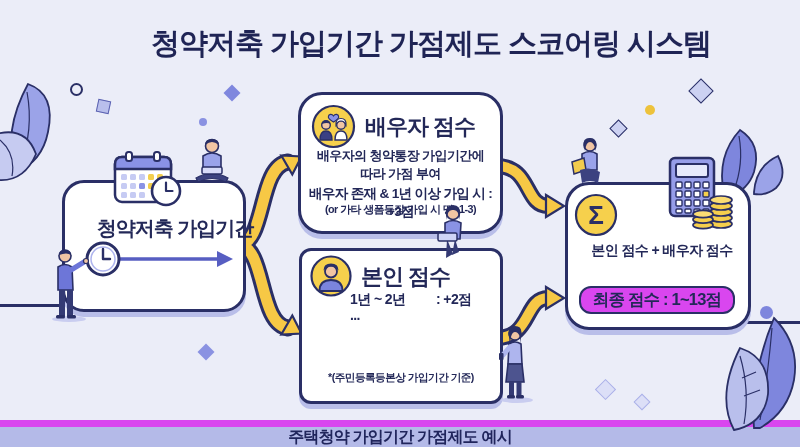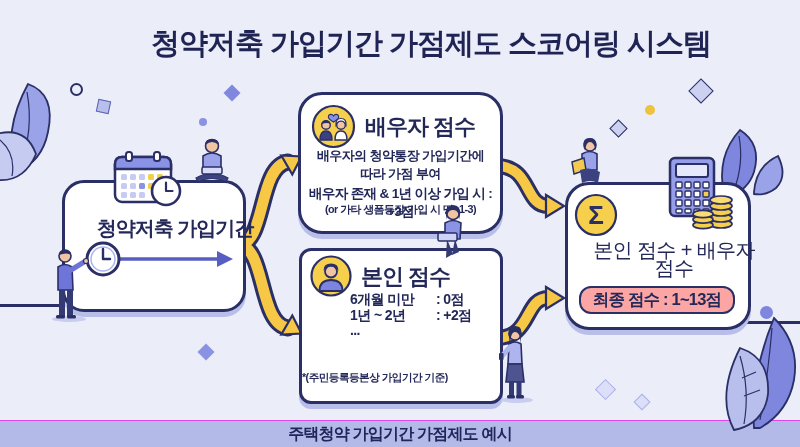--- a/index.html
+++ b/index.html
@@ -14,27 +14,27 @@
   
   .spouse-box{left:298px;top:92px;width:199px;height:136px;border-radius:24px;}
   .self-box{left:299px;top:248px;width:198px;height:150px;border-radius:12px;}
   .box-head{font-size:21px;font-weight:800;letter-spacing:-1px;}
   .spouse-desc{top:52px;left:0;width:100%;text-align:center;font-size:13px;font-weight:700;letter-spacing:-0.6px;line-height:18px;}
   .spouse-rule{top:90px;left:0;width:100%;text-align:center;font-size:13.6px;font-weight:800;letter-spacing:-0.7px;}
   .spouse-note{top:108px;left:0;width:100%;text-align:center;font-size:10.8px;font-weight:600;letter-spacing:-0.5px;}
   .score-rows{top:41px;left:48px;font-size:14px;font-weight:800;letter-spacing:-0.6px;line-height:15.6px;}
   .score-row{display:flex;}
   .score-label{width:86px;}
-  .self-note{top:120px;left:0;width:100%;font-size:10.6px;font-weight:700;letter-spacing:-0.5px;}
+  .self-note{top:120px;left:0;width:100%;text-align:center;font-size:10.6px;font-weight:700;letter-spacing:-0.5px;}
   
   .sum-box{left:565px;top:182px;width:180px;height:142px;border-radius:24px;}
-  .sum-formula{top:56px;left:16px;width:100%;text-align:center;font-size:20px;font-weight:400;letter-spacing:-0.6px;line-height:18px;}
-  .sum-badge{left:11px;top:101px;width:152px;height:24px;background:#fca5a5;border:2.5px solid #2a2f66;border-radius:12px;display:flex;align-items:center;justify-content:center;font-size:16.5px;font-weight:800;letter-spacing:-0.8px;z-index:3;}
-  
-  .footer{left:0;top:420px;width:800px;height:27px;background:#b4bae8;border-top:1px solid #d946ef;box-sizing:border-box;display:flex;align-items:center;justify-content:center;font-size:16px;font-weight:800;letter-spacing:-0.8px;color:#20255c;z-index:2;}
+  .sum-formula{top:56px;left:4px;width:100%;text-align:center;font-size:14px;font-weight:700;letter-spacing:-0.6px;line-height:18px;}
+  .sum-badge{left:11px;top:101px;width:152px;height:24px;background:#d946ef;border:2.5px solid #2a2f66;border-radius:12px;display:flex;align-items:center;justify-content:center;font-size:16.5px;font-weight:800;letter-spacing:-0.8px;z-index:3;}
+  
+  .footer{left:0;top:420px;width:800px;height:27px;background:#b4bae8;border-top:7px solid #d946ef;box-sizing:border-box;display:flex;align-items:center;justify-content:center;font-size:16px;font-weight:800;letter-spacing:-0.8px;color:#20255c;z-index:2;}
   
   .shape{z-index:1;}
   .circle-outline{width:9px;height:9px;border:2px solid #2a2f66;border-radius:50%;background:transparent;}
   .dot{border-radius:50%;}
   .diamond{transform:rotate(45deg);}
   .ground{background:#2a2f66;height:2.5px;z-index:1;}
   svg{display:block;}
   .z1{z-index:1}.z3{z-index:3}.z4{z-index:4}
 </style>
 </head>
@@ -167,24 +167,20 @@
 
   <div class="abs card self-box">
     <svg class="abs" style="left:8px;top:4px;" width="42" height="42" viewBox="0 0 42 42">
       <circle cx="21" cy="21" r="19.5" fill="#f6d04c" stroke="#2a2f66" stroke-width="2.2"></circle>
       <path d="M9.5 36 Q9.5 25 21 25 Q32.5 25 32.5 36 Z" fill="#7b84de" stroke="#2a2f66" stroke-width="1.8"></path>
       <circle cx="21" cy="16.5" r="6" fill="#f1c5a3" stroke="#2a2f66" stroke-width="1.8"></circle>
       <path d="M13.5 15.5 Q13.5 8.5 21 8.5 Q28.5 8.5 28.5 15.5 Q25 11.5 21 11.5 Q17 11.5 13.5 15.5 Z" fill="#2a2f66"></path>
     </svg>
     <div class="abs box-head" style="left:59px;top:11px;font-size:22px;">본인 점수</div>
     <div class="abs score-rows">
-      <div class="score-row">
-          <span class="score-label">6개월 미만</span>
-          <span>: 0점</span>
-        </div>
       <div class="score-row">
           <span class="score-label">1년 ~ 2년</span>
           <span>: +2점</span>
         </div>
       <div class="score-row">
           <span class="score-label">...</span>
           <span></span>
         </div>
     </div>
     <div class="abs self-note">*(주민등록등본상 가입기간 기준)</div>

